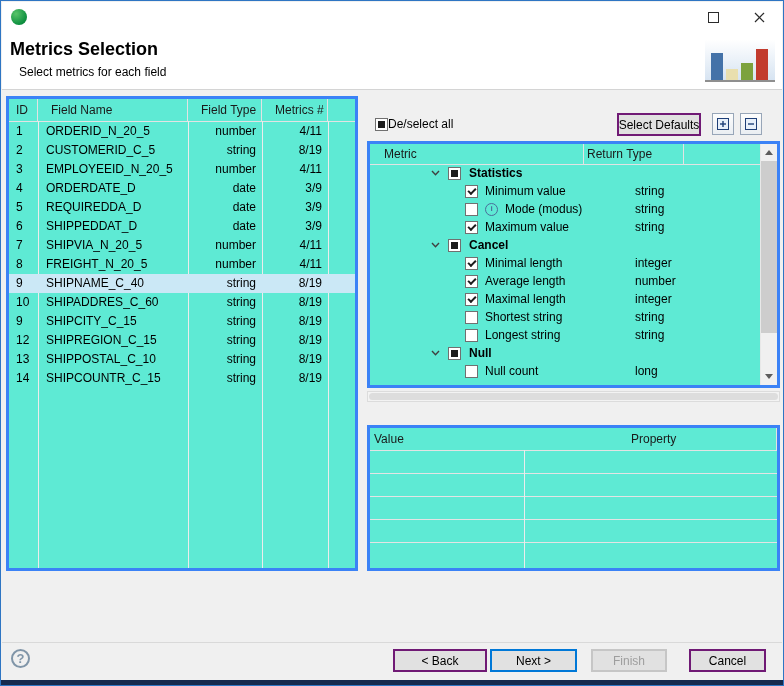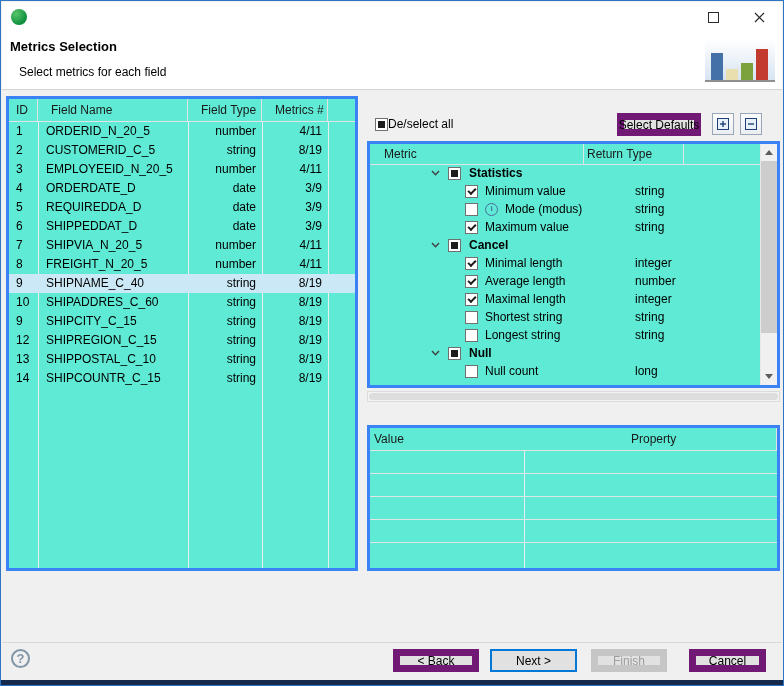--- a/index.html
+++ b/index.html
@@ -12,21 +12,21 @@
   .titlebar{position:absolute;top:1px;left:1px;right:1px;height:30px;background:#fff;}
   .app-icon{position:absolute;left:9px;top:7px;width:16px;height:16px;border-radius:50%;
             background:radial-gradient(circle at 32% 30%,#59c46a,#0d8f3f 70%,#086a2d);}
   .win-btn{position:absolute;top:0;width:46px;height:30px;display:flex;align-items:center;justify-content:center;}
   .win-btn.max{right:46px;}
   .win-btn.close{right:0;}
   .max-glyph{width:9px;height:9px;border:1px solid #2b2b2b;display:block;}
 
   
   .header{position:absolute;top:31px;left:1px;right:1px;height:57px;background:#fff;border-bottom:1px solid #d4d4d4;}
-  .page-title{position:absolute;left:8px;top:7px;font-size:13px;font-weight:bold;}
+  .page-title{position:absolute;left:8px;top:7px;font-size:18px;font-weight:bold;}
   .page-subtitle{position:absolute;left:17px;top:33px;font-size:12px;}
   .chart-icon{position:absolute;right:7px;top:3px;width:70px;height:47px;box-sizing:border-box;
               background:linear-gradient(180deg,#ffffff 10%,#d7e4f2);border-bottom:2px solid #8f8f8f;
               display:flex;align-items:flex-end;gap:3px;padding:0 6px;}
   .chart-bar{width:12px;display:block;}
 
   
   .panel{position:absolute;background:#5eead4;border:3px solid #3b82f6;box-sizing:border-box;}
   .thead{display:flex;border-bottom:1px solid #e3e3e3;color:#1a1a1a;}
   .th{box-sizing:border-box;border-right:1px solid #e3e3e3;display:flex;align-items:center;white-space:nowrap;overflow:hidden;}
@@ -49,21 +49,21 @@
 
   
   .cb{width:13px;height:13px;border:1px solid #707070;background:#fff;box-sizing:border-box;
       position:relative;flex:0 0 13px;display:inline-block;}
   .cb.partial::after{content:"";position:absolute;inset:2px;background:#1c1c1c;}
   .cb.checked::after{content:"";position:absolute;left:2px;top:2px;width:6px;height:3px;
       border-left:2px solid #1c1c1c;border-bottom:2px solid #1c1c1c;transform:rotate(-45deg);}
 
   
   .deselect-all{position:absolute;left:374px;top:115px;display:flex;align-items:center;height:16px;cursor:default;}
-  .push-btn{position:absolute;height:23px;box-sizing:border-box;background:#e1e1e1;border:7px solid #701a75;
+  .push-btn{position:absolute;height:23px;box-sizing:border-box;background:#e1e1e1;border:2px solid #701a75;
             display:flex;align-items:center;justify-content:center;white-space:nowrap;cursor:default;}
   .select-defaults{left:616px;top:112px;width:84px;}
   .icon-btn{position:absolute;top:112px;width:22px;height:22px;box-sizing:border-box;
             background:linear-gradient(#fdfdfd,#eaeef2);border:1px solid #98a6b8;
             display:flex;align-items:center;justify-content:center;}
   .icon-btn.expand{left:711px;}
   .icon-btn.collapse{left:739px;}
 
   
   .metrics-tree{left:366px;top:140px;width:413px;height:247px;}
@@ -96,21 +96,21 @@
   .ph-value{flex:1;padding-left:4px;border-right:none;}
   .pt-vline{left:154px;top:22px;bottom:0;}
   .pt-row{height:22px;border-bottom:1px solid #e4e4e4;}
 
   
   .footer-sep{position:absolute;left:1px;right:1px;top:641px;height:1px;background:#d9d9d9;}
   .help-btn{position:absolute;left:10px;top:648px;width:19px;height:19px;border-radius:50%;
             border:2px solid #8095a8;color:#8095a8;font-weight:bold;font-size:13px;
             display:flex;align-items:center;justify-content:center;box-sizing:border-box;line-height:1;}
   .footer .push-btn{top:648px;}
-  .btn-back{left:392px;width:86px;}
+  .btn-back{left:392px;width:94px;}
   .btn-next{left:489px;width:87px;border:2px solid var(--accent,#0078d7);}
   .btn-finish{left:590px;width:76px;color:#9e9e9e;border-color:#c6c6c6;}
   .btn-cancel{left:688px;width:77px;}
 </style>
 </head>
 <body>
 
 <div class="screen">
 
   <div class="titlebar">

